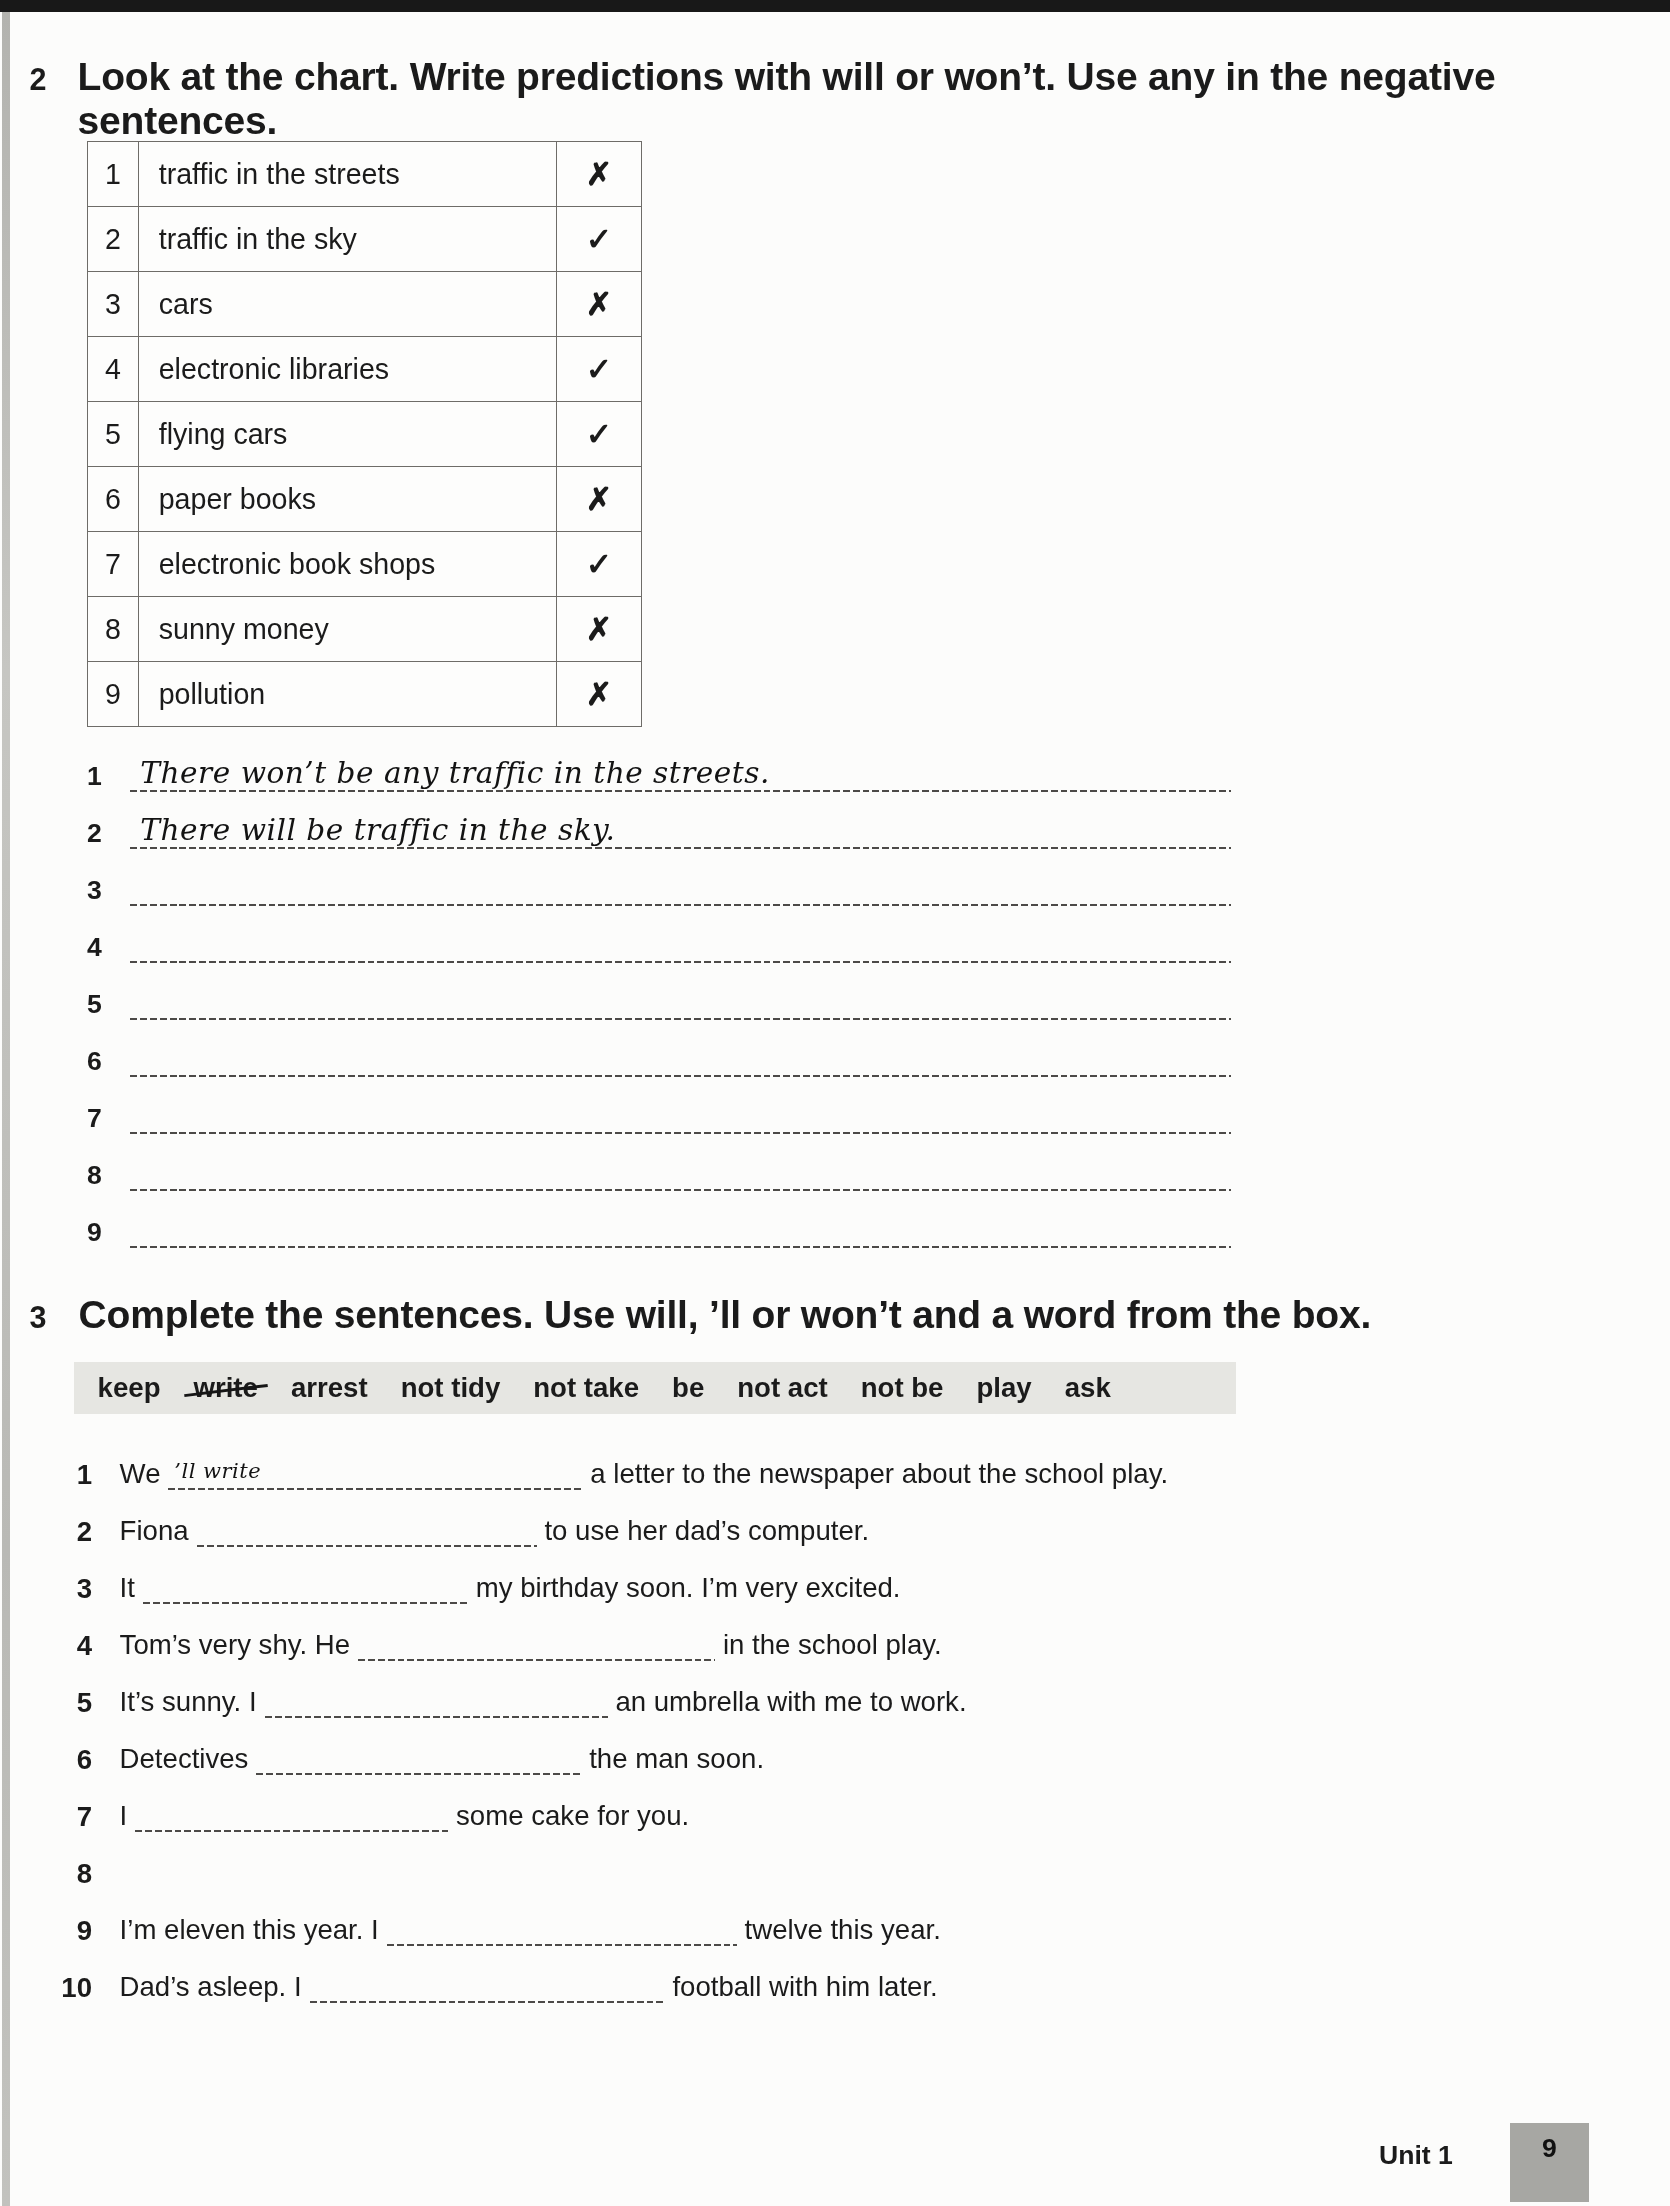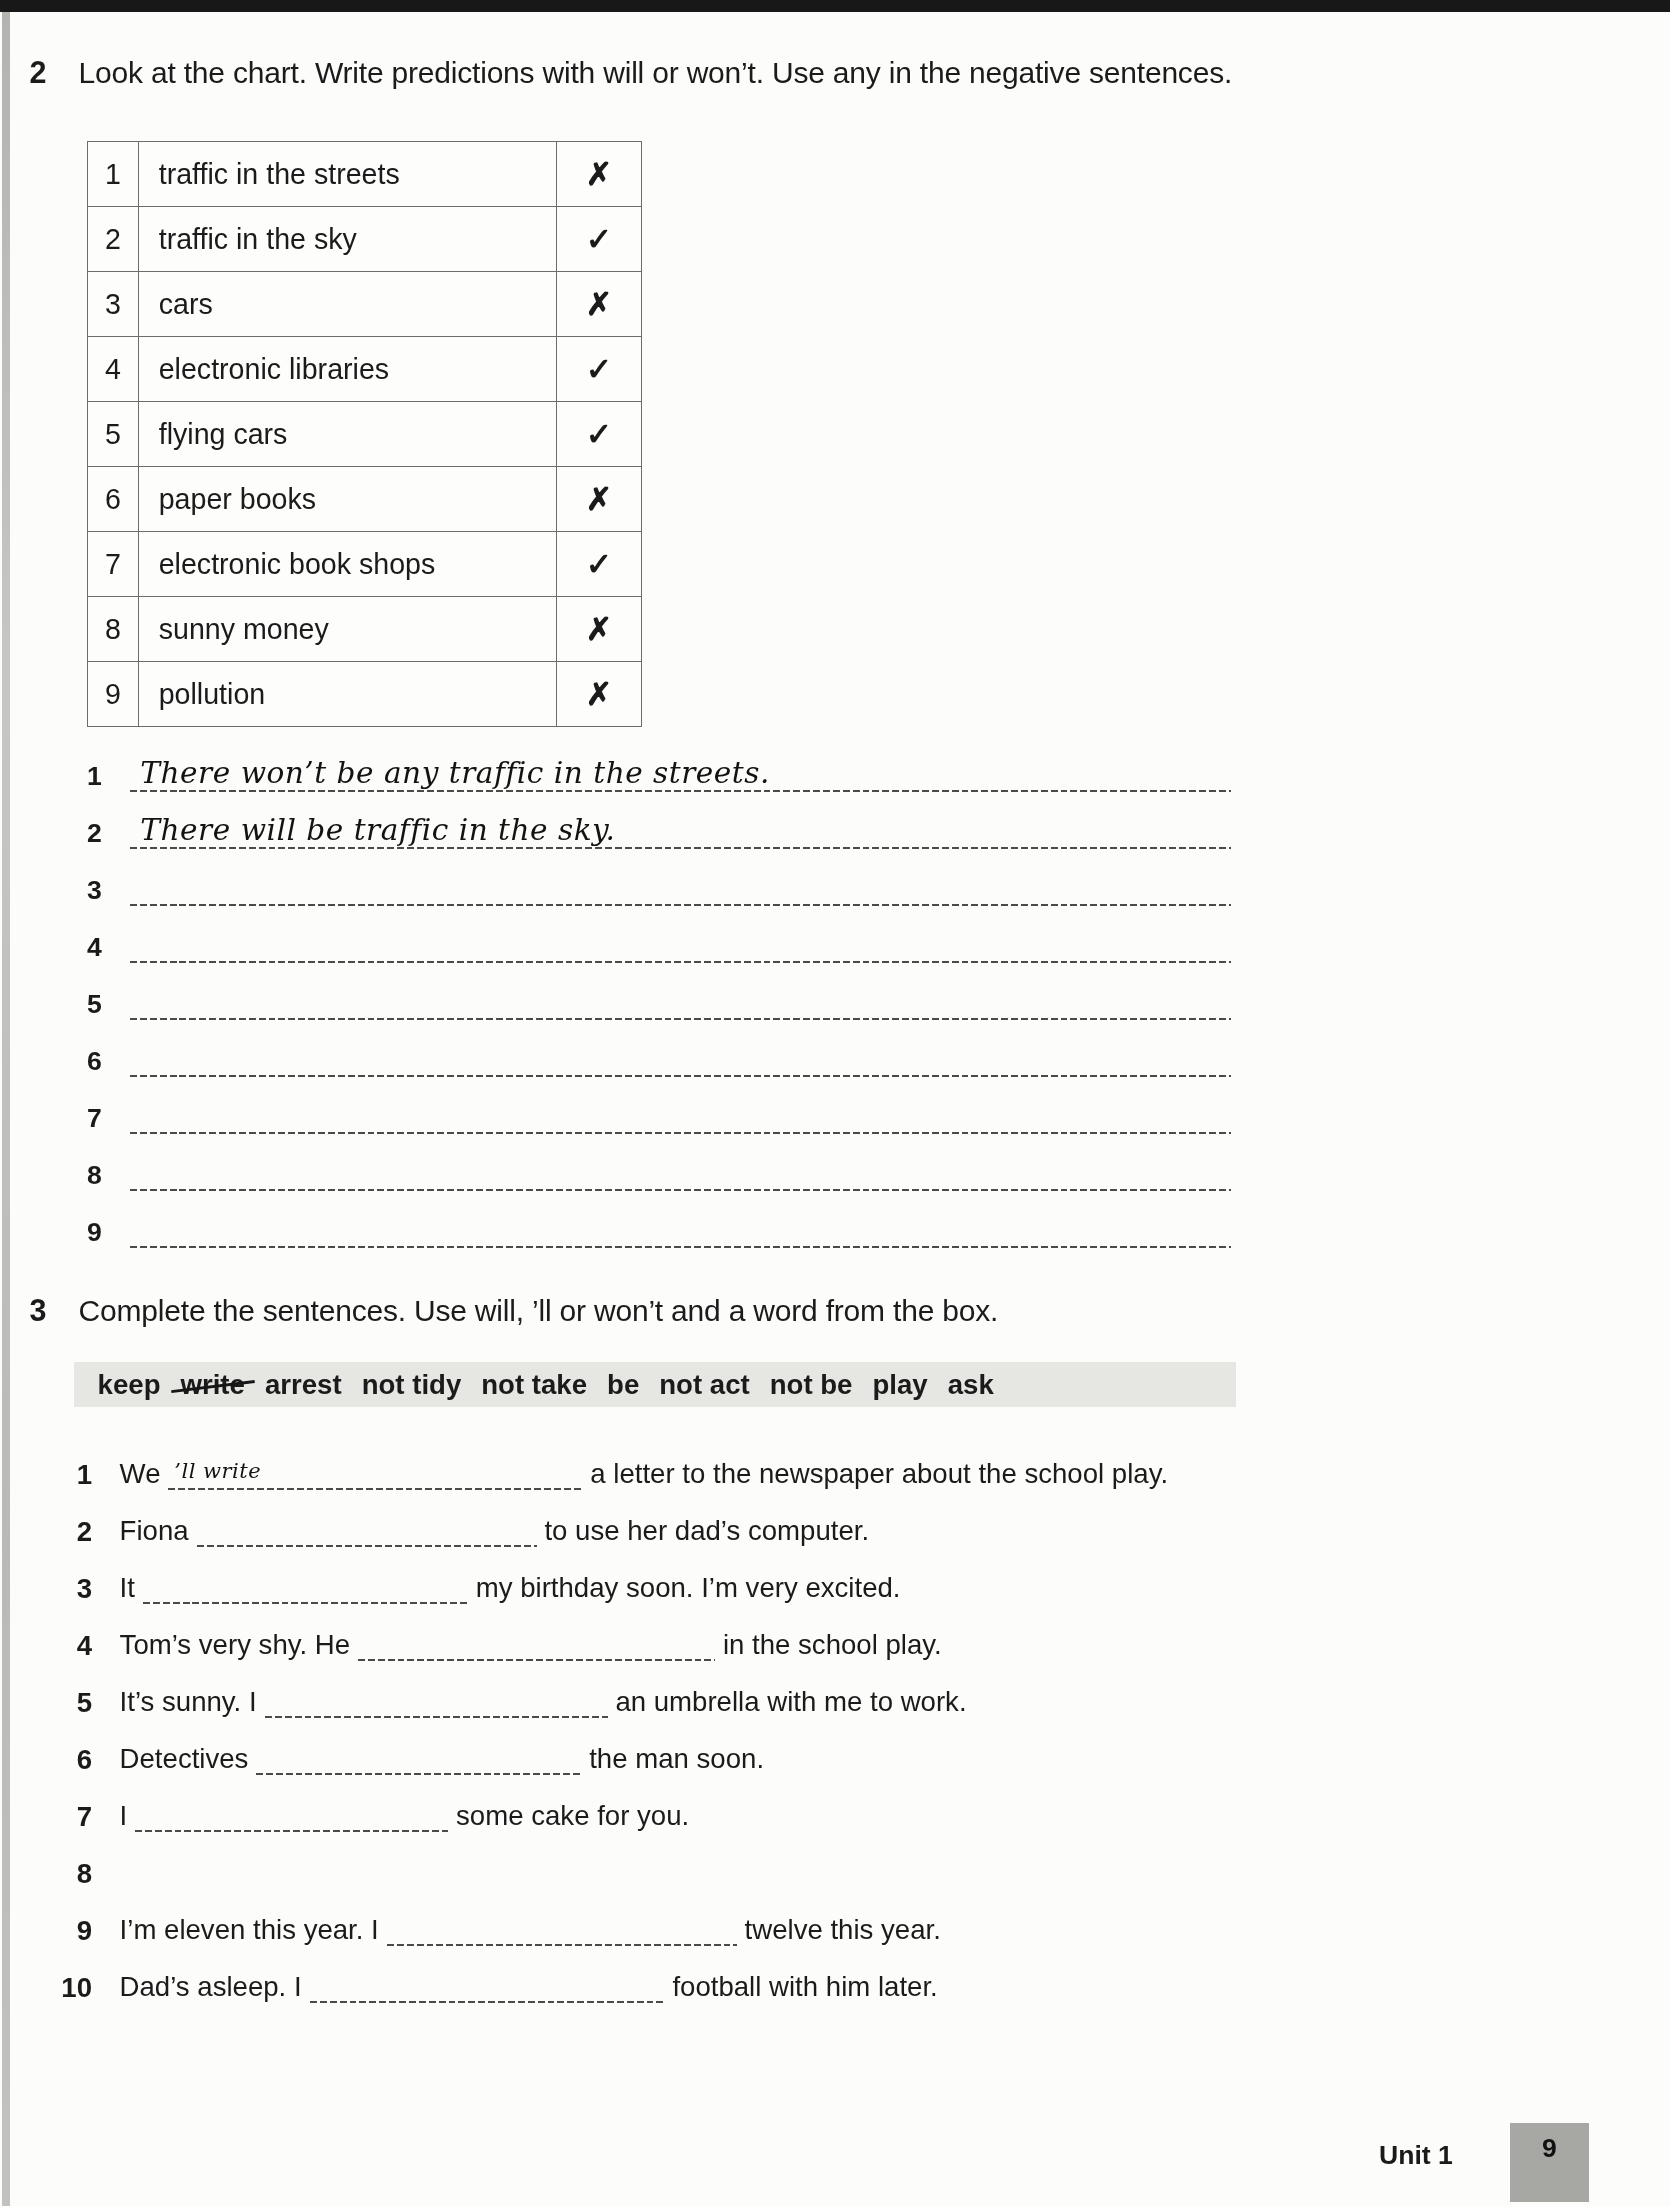--- a/index.html
+++ b/index.html
@@ -16,21 +16,21 @@
     background:#fcfcfb;
   }
   
   .scan-top { position:absolute; left:0; top:0; width:1671px; height:11.8px; background:#181818; }
   .scan-left { position:absolute; left:2px; top:11.8px; width:7.9px; height:2195px;
     background:linear-gradient(180deg,#b3b3af,#c6c6c2 30%,#b9b9b5 70%,#c2c2be); }
 
   
   .ex-head { position:absolute; display:flex; align-items:baseline; }
   .ex-num { font-weight:bold; font-size:30.5px; width:49px; }
-  .ex-title { font-weight:normal; font-size:30px; letter-spacing:-0.2px; }
+  .ex-title { font-weight:bold; font-size:39px; letter-spacing:-0.2px; }
 
   
   table.chart {
     position:absolute; left:87px; top:141px;
     border-collapse:collapse;
     font-size:28.6px;
   }
   table.chart td { border:1.5px solid #6e6c68; height:65px; background:#fdfdfc; }
   td.c-num { width:51px; text-align:center; }
   td.c-item { width:418px; padding-left:19.7px; }
@@ -46,23 +46,23 @@
     margin-top:8px;
   }
   .hand {
     position:absolute; left:9.9px; bottom:2px; white-space:nowrap;
     font-family:"DejaVu Serif", serif; font-style:italic;
     font-size:29.6px; color:#131313; letter-spacing:0.5px;
   }
 
   
   .wordbox {
-    position:absolute; left:74px; top:1362px; width:1162px; height:45px;
+    position:absolute; left:74px; top:1362px; width:1162px; height:52px;
     background:#e6e6e2;
-    display:flex; align-items:center; gap:20px; padding:0 23.6px;
+    display:flex; align-items:center; gap:33px; padding:0 23.6px;
     font-weight:bold; font-size:27.6px;
   }
   .wb-word { position:relative; white-space:nowrap; }
   .wb-word.crossed::after {
     content:""; position:absolute; left:-9.9px; right:-9.9px; top:52%;
     border-top:3.4px solid #161616; transform:rotate(-7deg);
   }
 
   
   .sentences { position:absolute; left:49px; top:1433px; }

